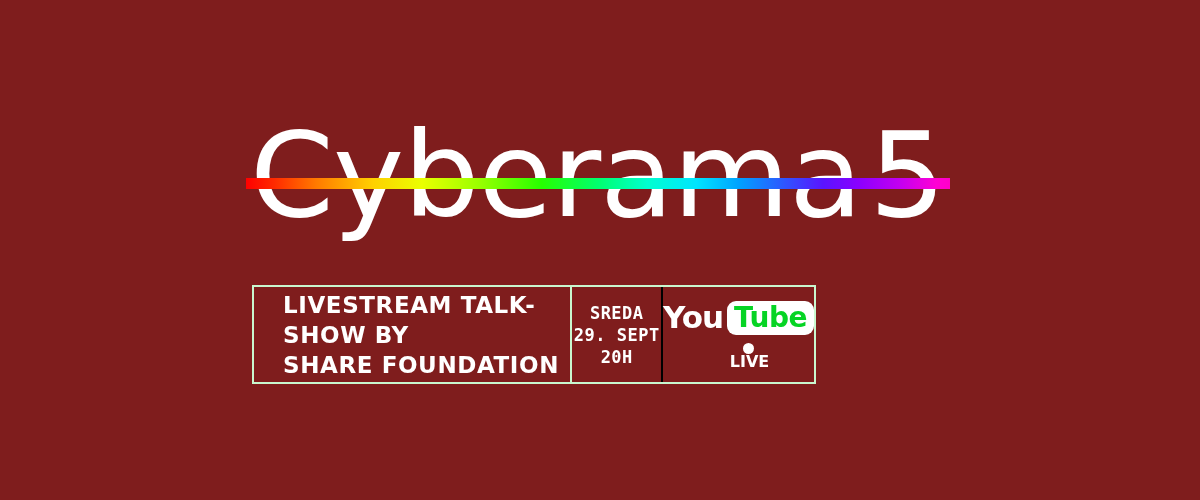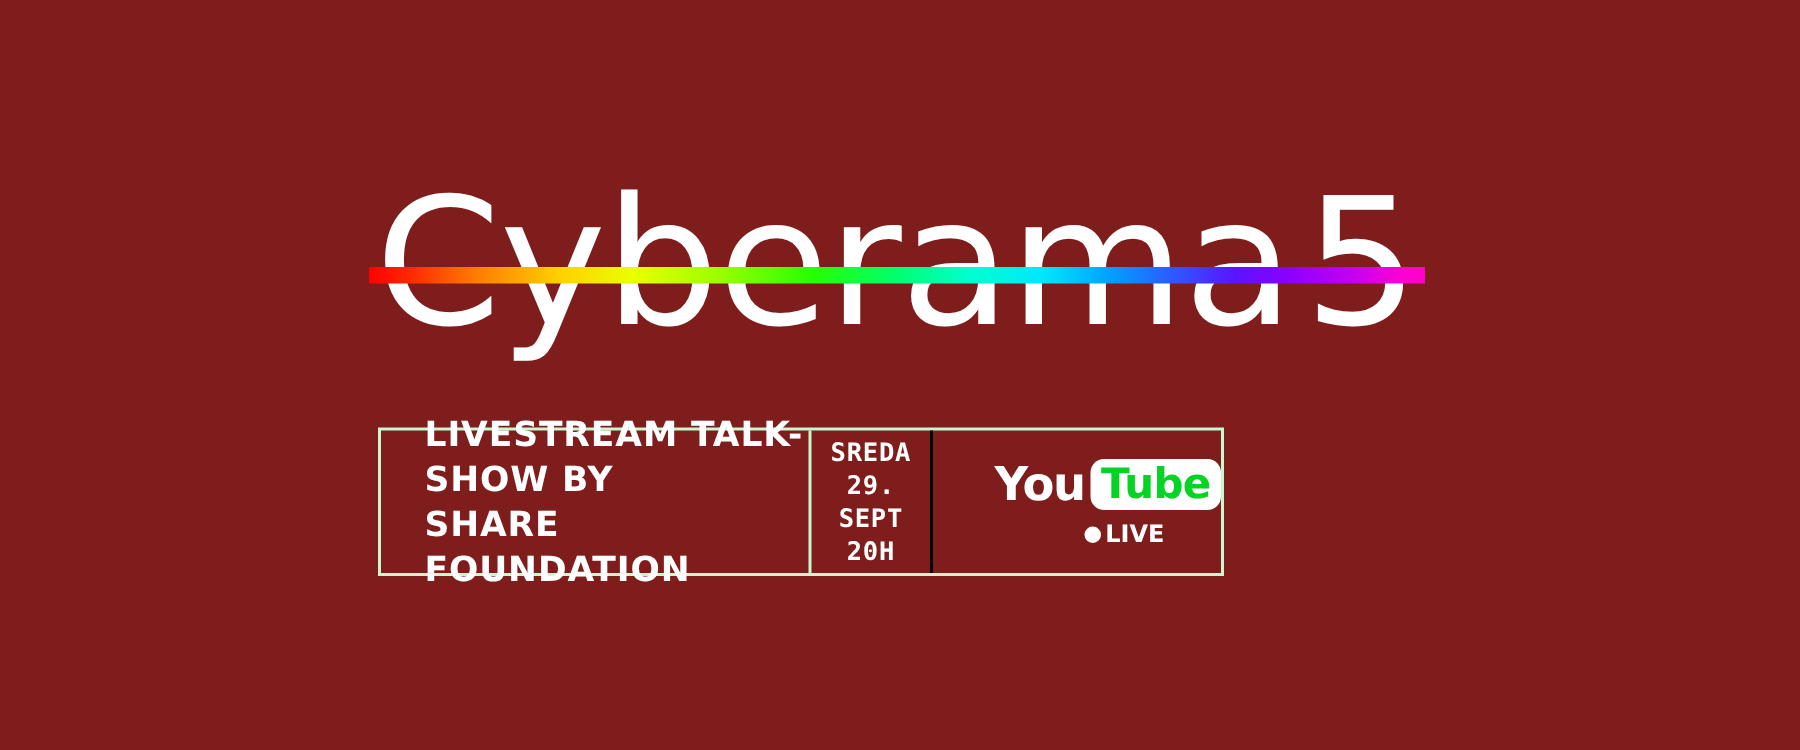--- a/index.html
+++ b/index.html
@@ -135,21 +135,20 @@
     white-space: pre-line;
   }
 
   
   #yt-logo {
     display: flex;
     flex-direction: column;
     align-items: center;
     justify-content: center;
     line-height: 1;
-    padding-left: 41px;
   }
   #yt-wordmark {
     display: flex;
     align-items: center;
     height: 36px;
   }
   #yt-you {
     color: #ffffff;
     font-family: "DejaVu Sans", sans-serif;
     font-weight: bold;
@@ -172,20 +171,21 @@
     font-weight: bold;
     font-size: 28px;
     line-height: 29px;
     letter-spacing: -0.5px;
   }
   #yt-live-row {
     display: flex;
     align-items: center;
     margin-top: 7px;
     margin-left: 22px;
+    flex-direction: column;
   }
   #yt-live-dot {
     width: 11px;
     height: 11px;
     border-radius: 50%;
     background: #ffffff;
     margin-right: 3px;
   }
   #yt-live-label {
     color: #ffffff;

